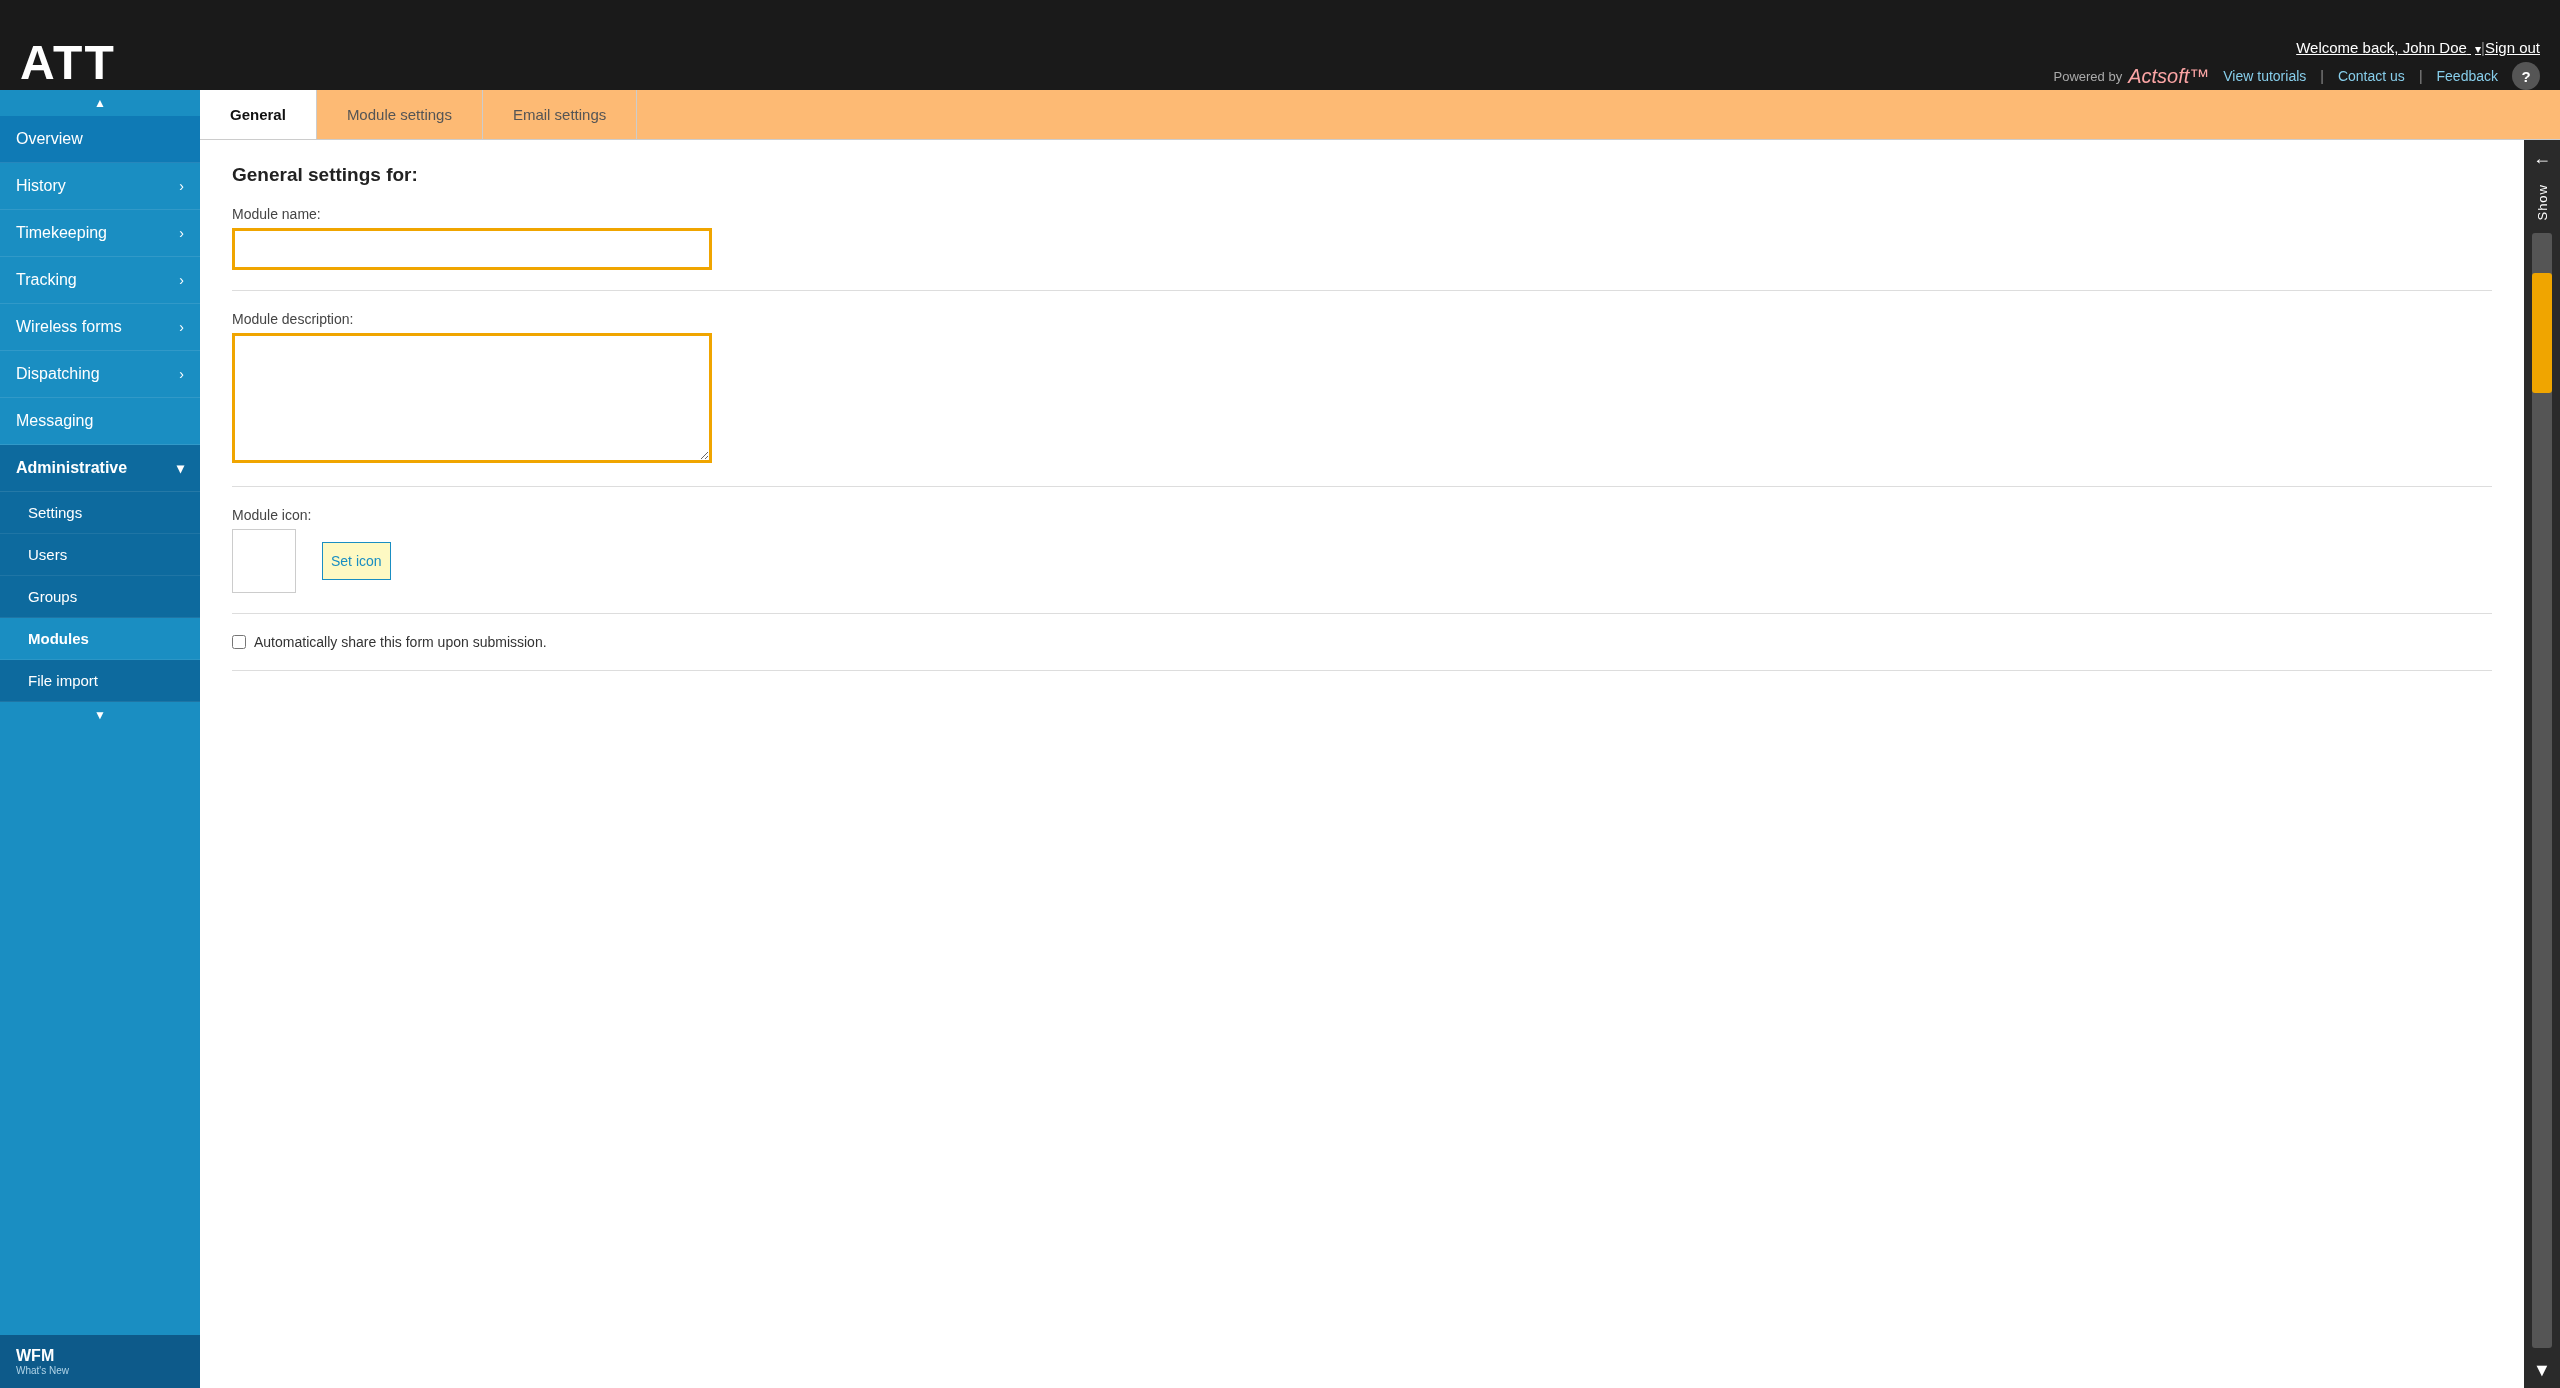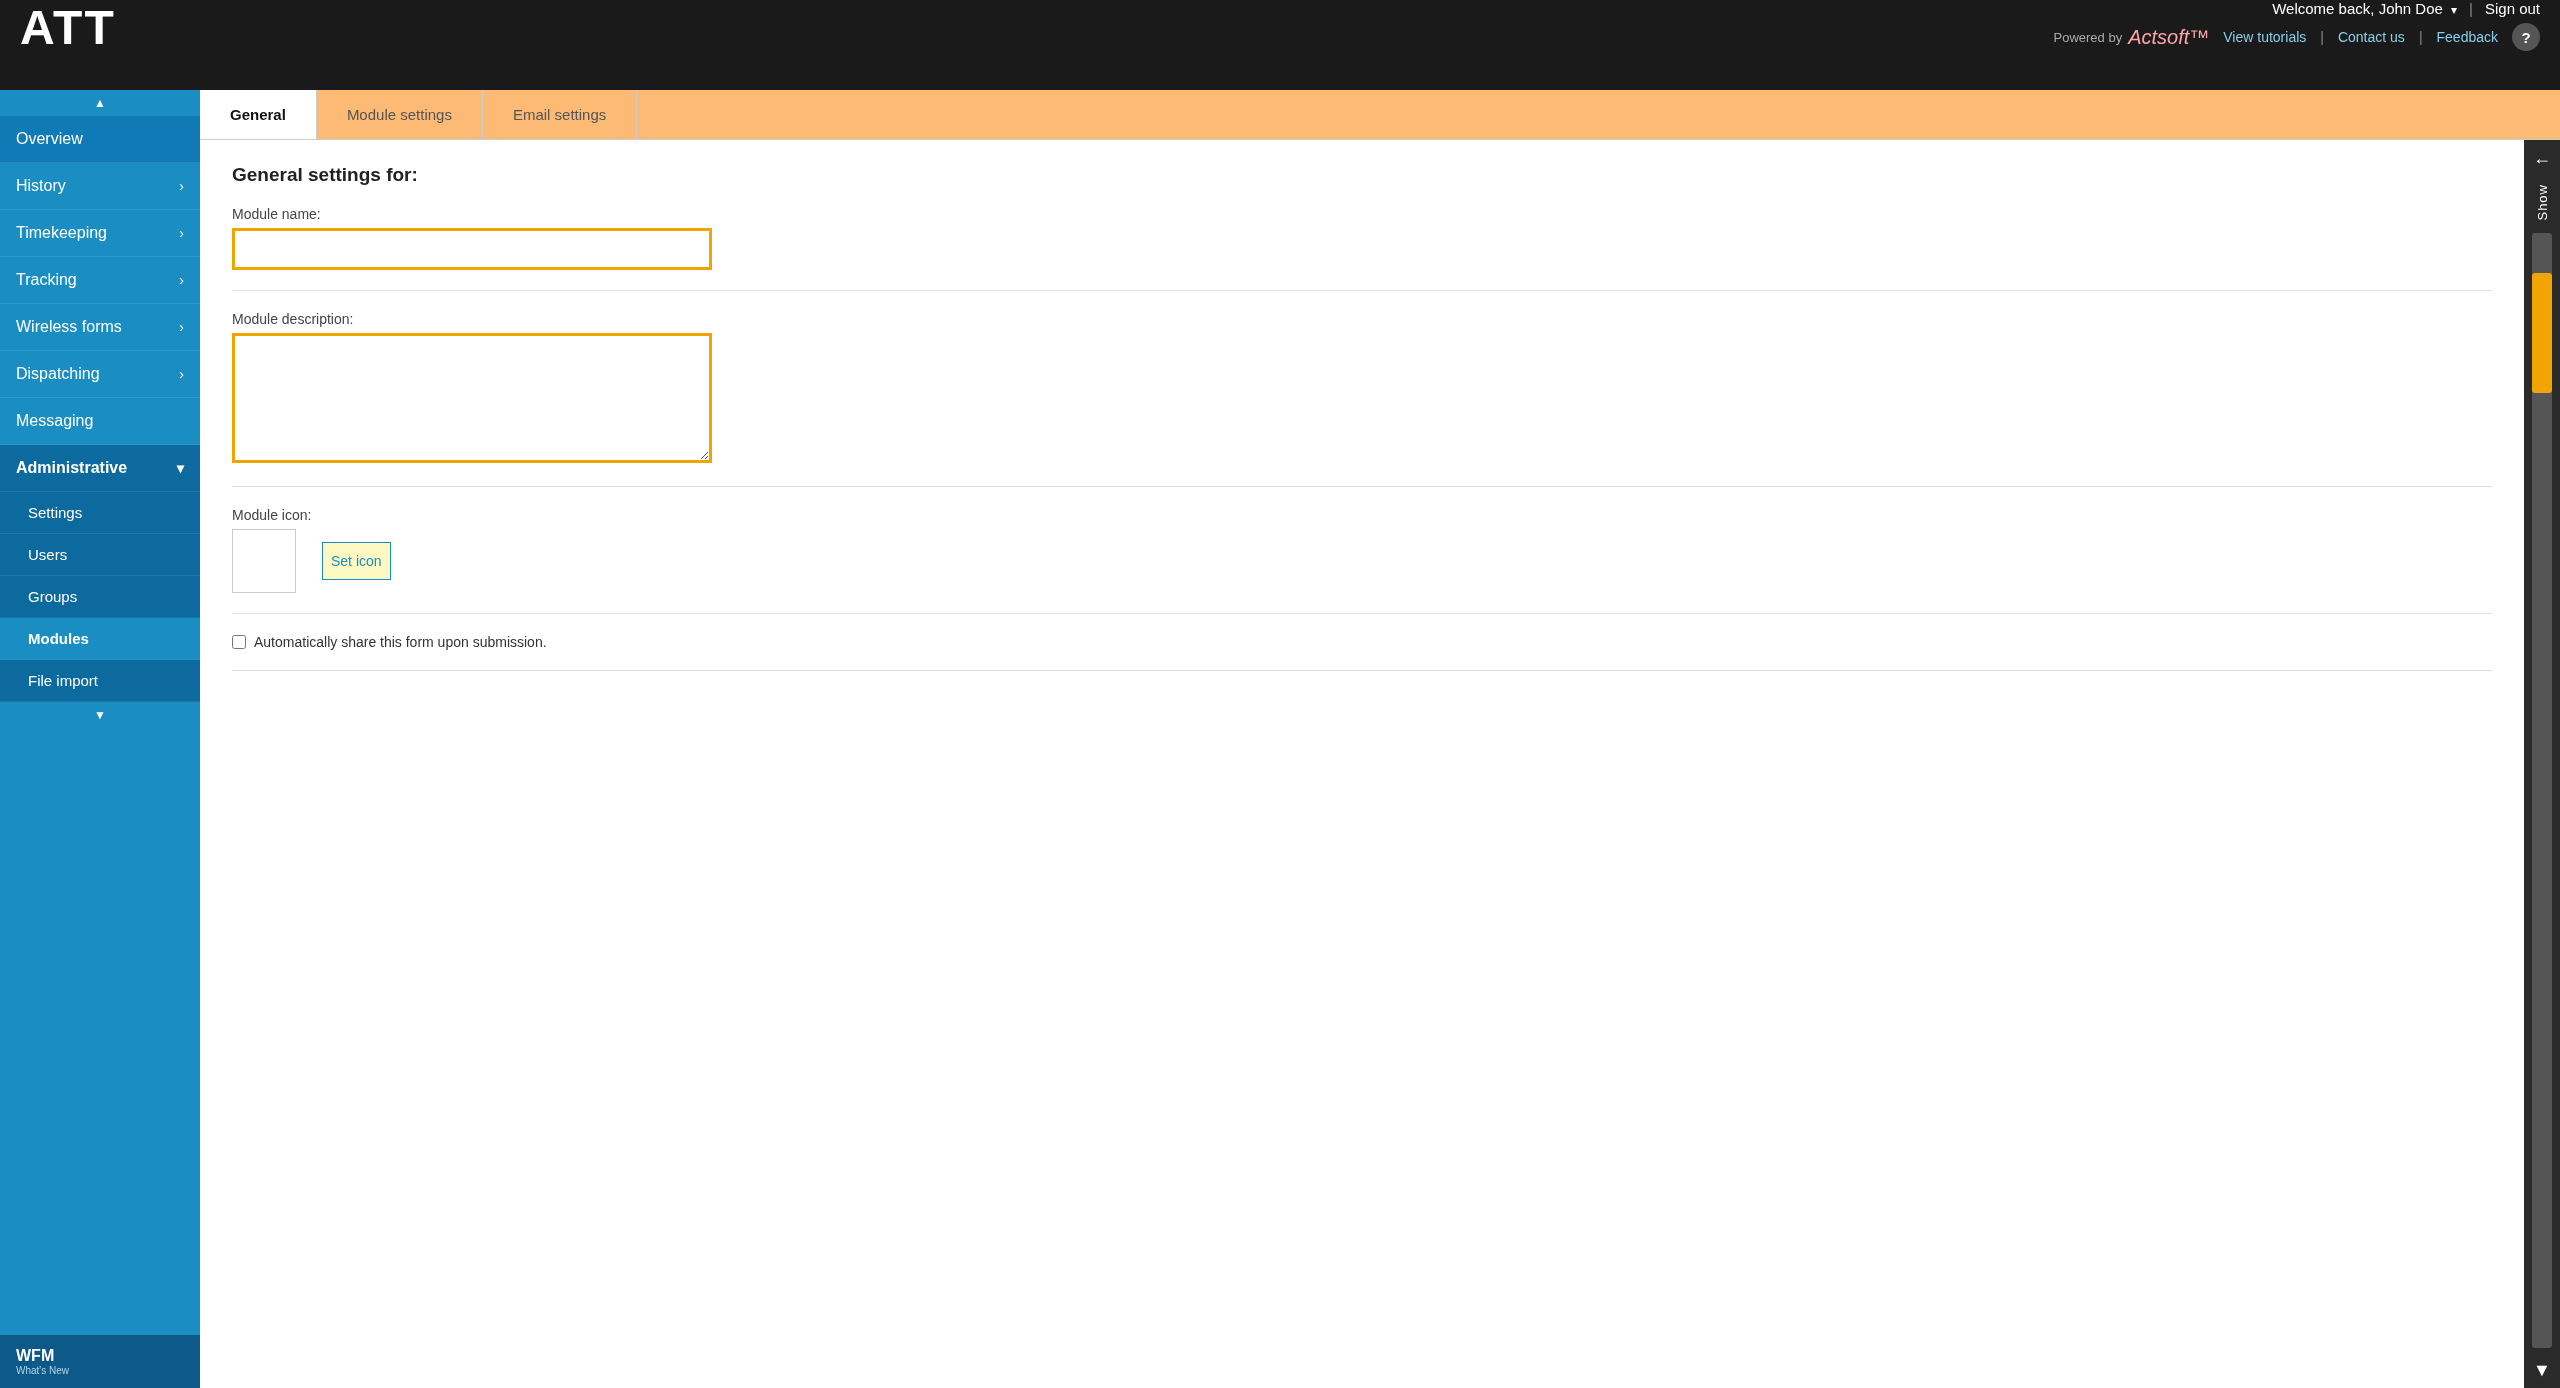--- a/index.html
+++ b/index.html
@@ -3,43 +3,43 @@
   <meta charset="utf-8">
   <style>
     * { box-sizing: border-box; margin: 0; padding: 0; }
     body { font-family: Arial, sans-serif; font-size: 14px; background: #f0f0f0; display: flex; flex-direction: column; height: 100vh; overflow: hidden; }
 
     
     .header {
       background: #1a1a1a;
       color: white;
       display: flex;
-      align-items: flex-start;
+      align-items: flex-end;
       justify-content: space-between;
       padding: 0 20px;
       min-height: 90px;
       flex-shrink: 0;
     }
     .header-logo {
       font-size: 48px;
       font-weight: bold;
       color: white;
       letter-spacing: 2px;
     }
     .header-right {
       display: flex;
       flex-direction: column;
       align-items: flex-end;
       gap: 6px;
     }
     .header-top-row {
       display: flex;
       align-items: center;
-      gap: 12px;
-      font-size: 15px;
+      font-size: 15px;
+      text-decoration: underline;
     }
     .header-welcome {
       color: white;
       font-size: 15px;
     }
     .header-welcome .chevron {
       font-size: 12px;
       margin-left: 4px;
     }
     .header-divider {

